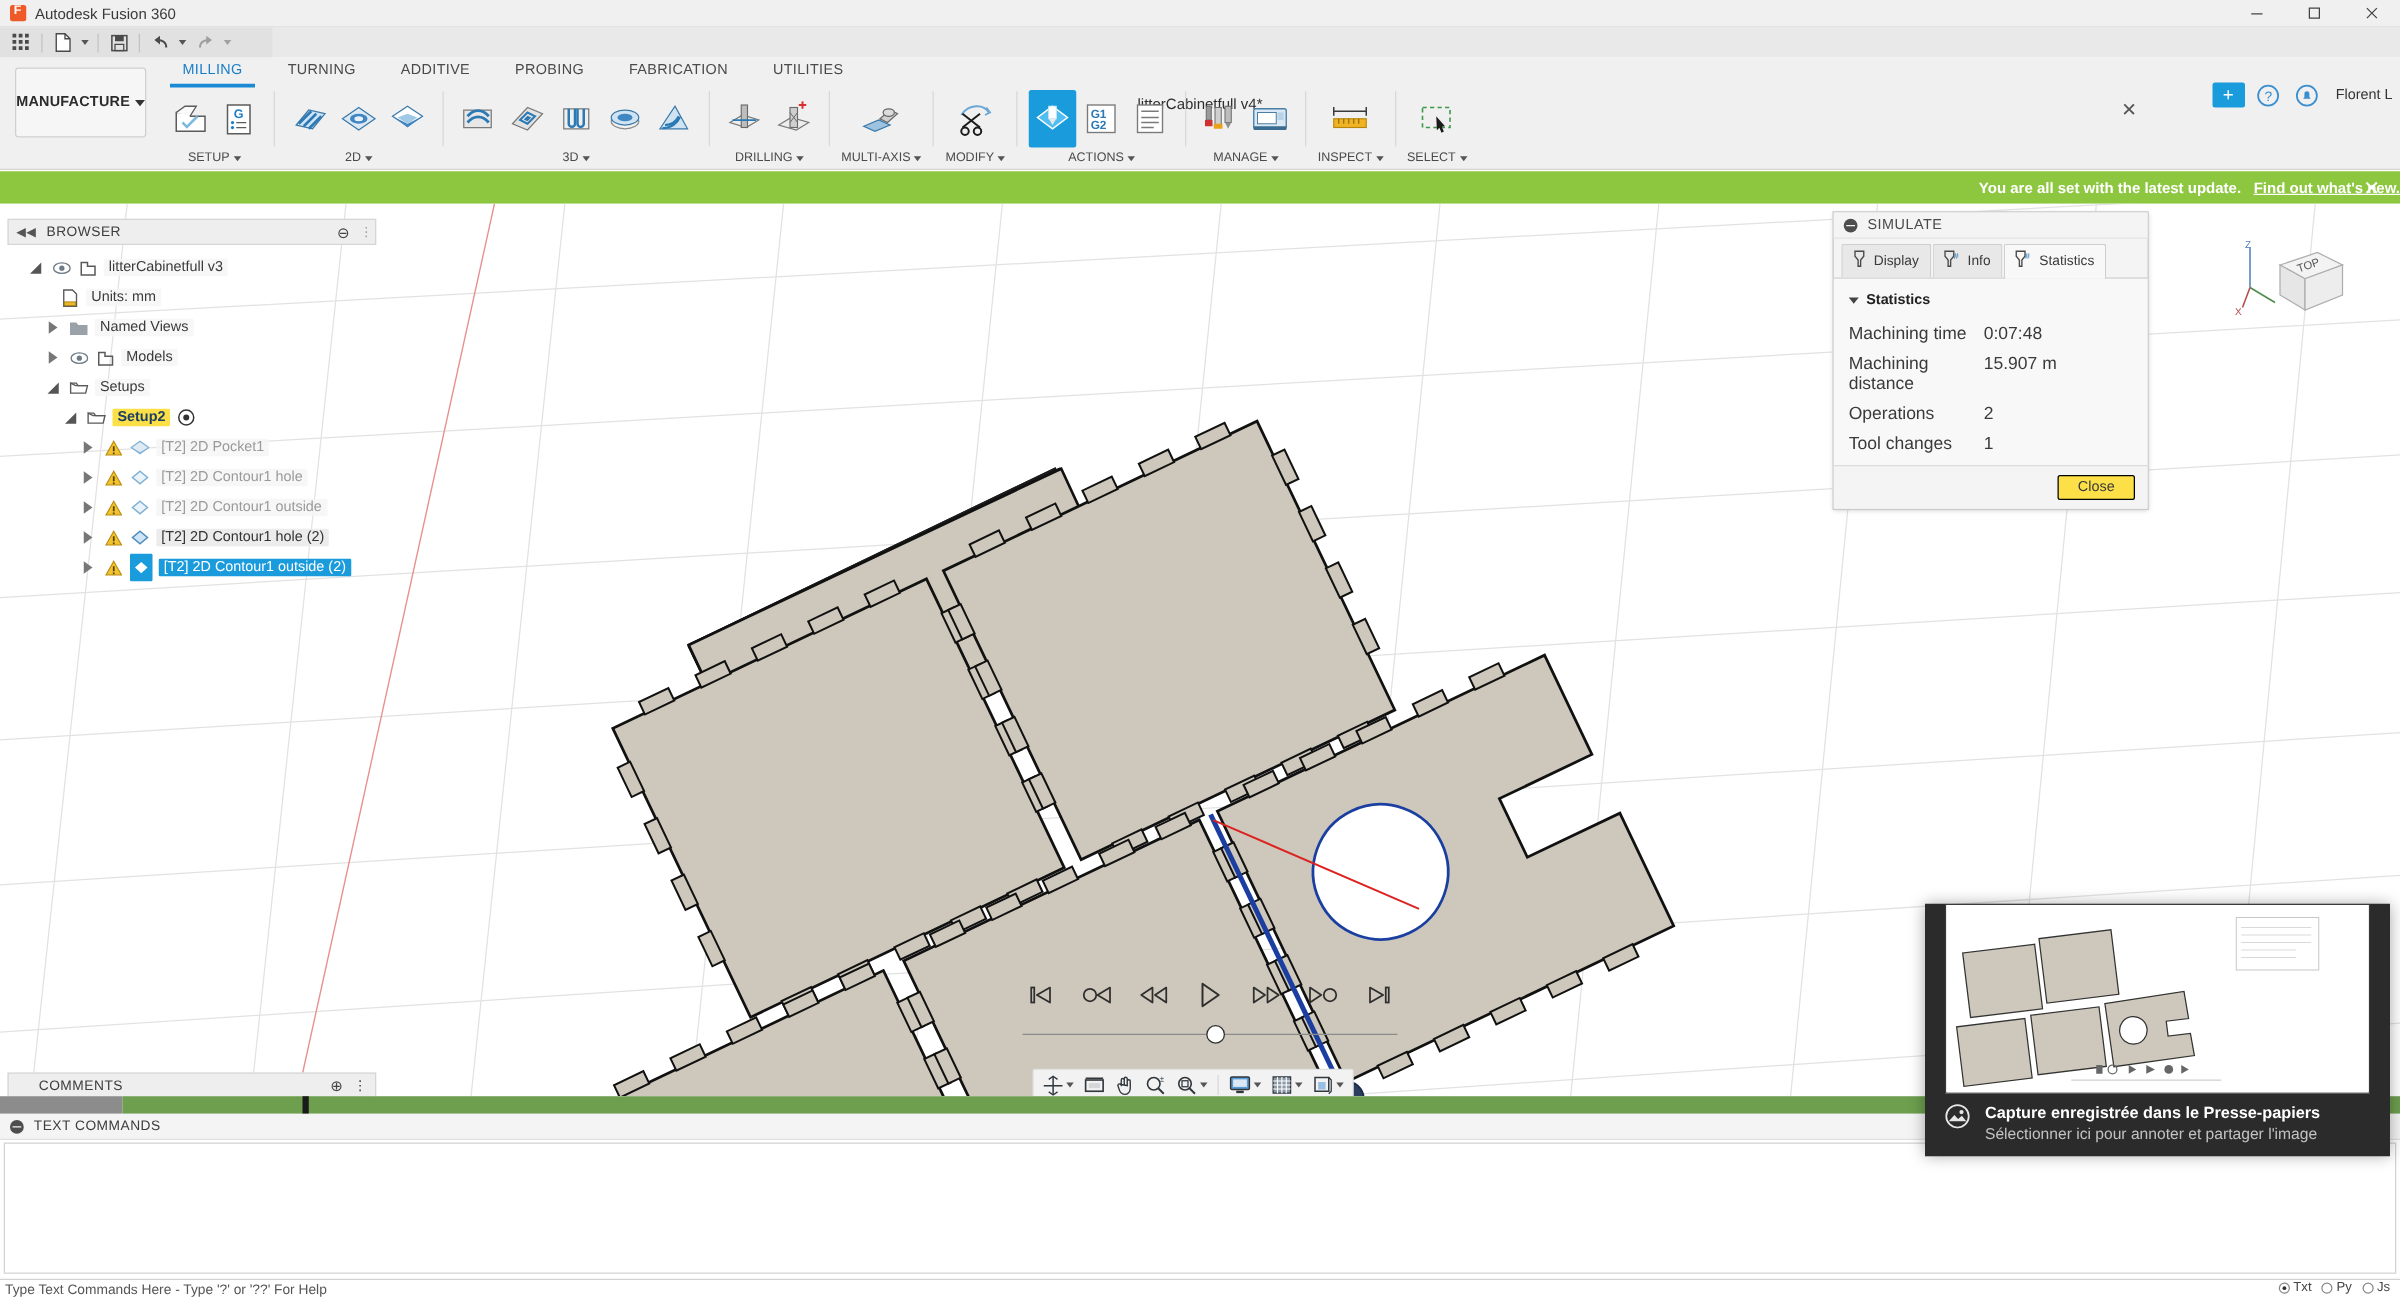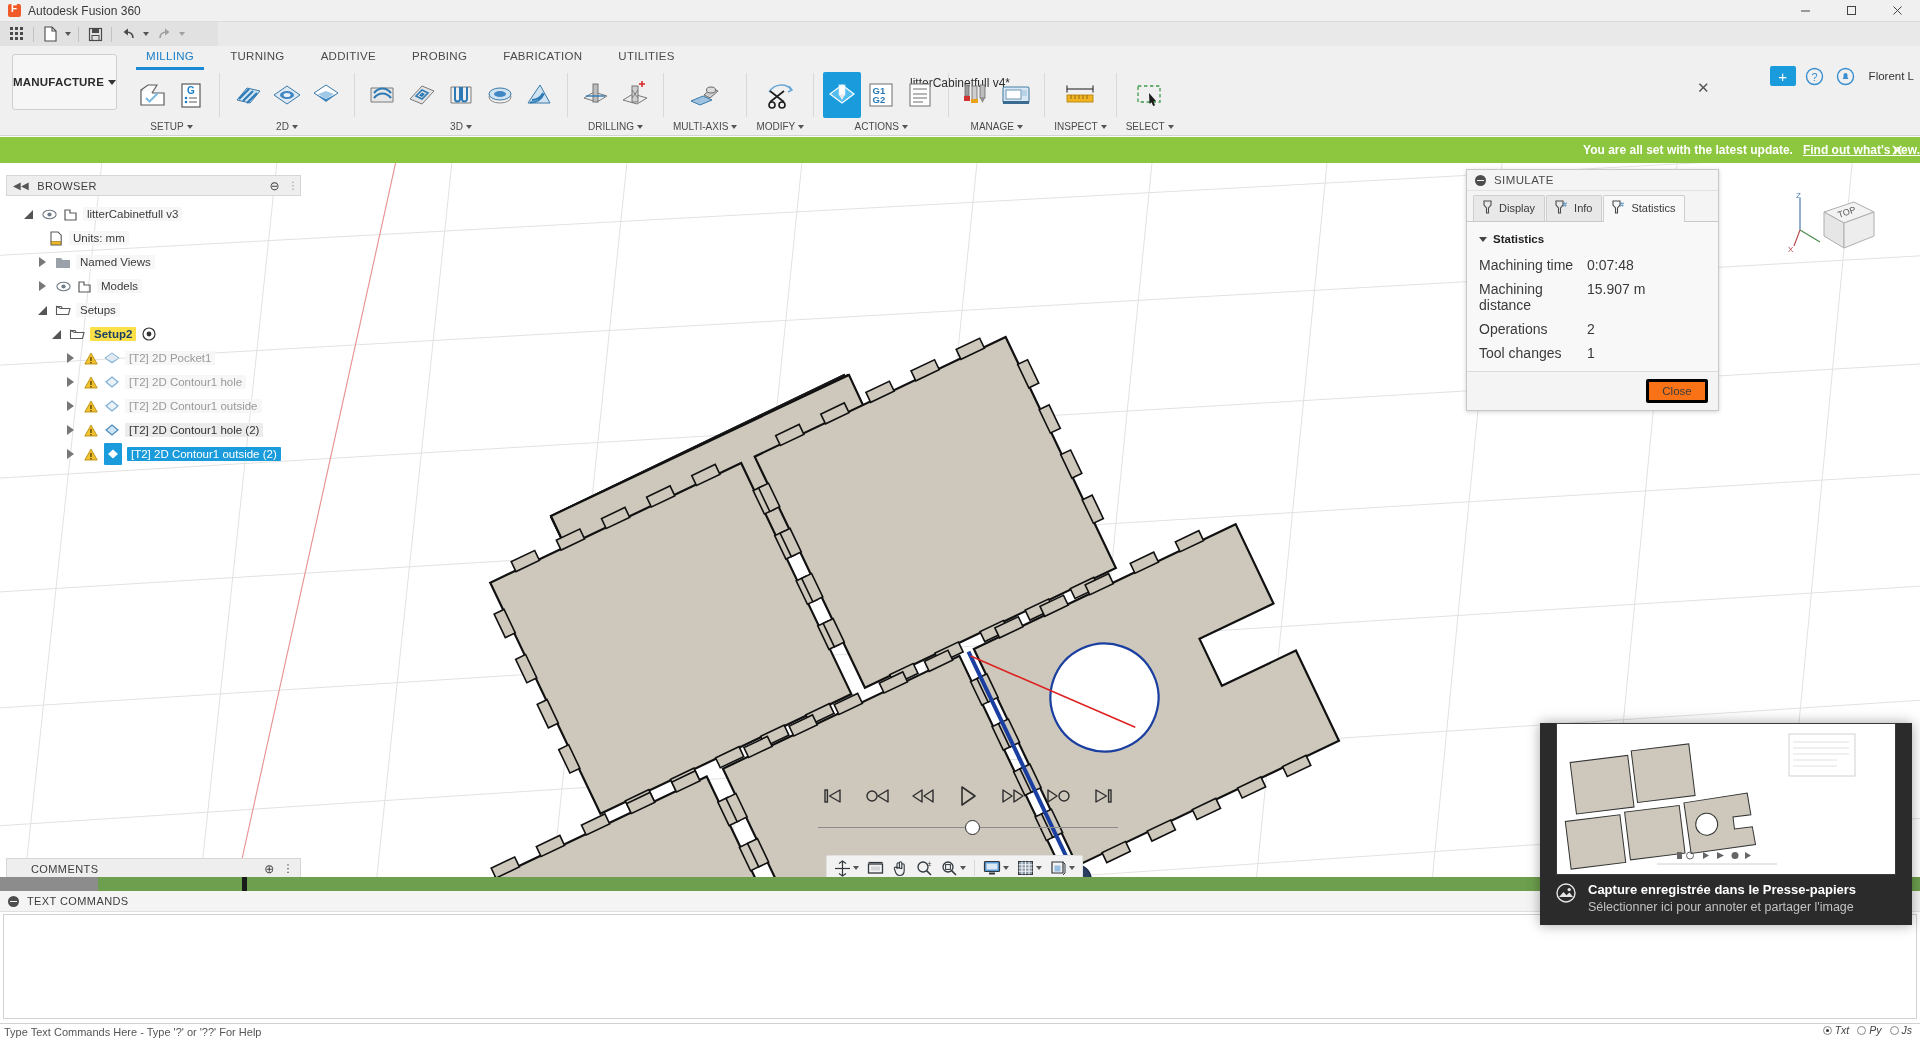--- a/index.html
+++ b/index.html
@@ -181,21 +181,21 @@
   }
   .sim-section i { border-left:4px solid transparent;border-right:4px solid transparent;border-top:5px solid #444; }
   .sim-row { display: flex; padding: 4px 12px; font-size: 14px; color: #3a3a3a;}
   .sim-row .k { width: 108px; }
   .sim-foot {
     border-top: 1px solid #dcdcdc; padding: 7px 10px; display:flex; justify-content: flex-end;
     background: #f4f4f4;
   }
   .sim-close {
     min-width: 62px; padding: 3px 12px; font-size: 11.5px; color: #3a3a3a;
-    background: #f97316; border: 3px solid #000000; border-radius: 2px;
+    background: #fde047; border: 1px solid #000000; border-radius: 2px;
   }
 
   
   .viewcube { position: absolute; right: 38px; top: 190px; width: 96px; height: 80px; }
 
   
   .playback { position: absolute; left: 818px; top: 780px; width: 300px; }
   .pb-row { display: flex; align-items: center; justify-content: space-between; height: 32px; }
   .pb-btn { width: 30px; height: 30px; display:flex;align-items:center;justify-content:center; color:#2e2e2e;}
   .pb-track { position: relative; height: 22px; margin-top: 4px; }
@@ -234,21 +234,21 @@
   }
   .txtcmd-input {
     position: absolute; left: 0; top: 1023px; width: 1920px; height: 17px;
     background: #fff; border-top: 1px solid #d2d2d2;
     font-size: 11px; color: #555; display: flex; align-items: center; padding-left: 4px;
   }
   .radios {
     position: absolute; right: 8px; top: 1024px; display: flex; gap: 8px; align-items: center;
     font-size: 10.5px; color: #444;
   }
-  .radio { display: flex; align-items: center; gap: 3px; font-style: italic; }
+  .radio { display: flex; align-items: center; gap: 3px; }
   .radio .dot { width: 9px; height: 9px; border: 1px solid #888; border-radius: 50%; background:#fff; position: relative;}
   .radio.on .dot::after { content:""; position:absolute; left:2px; top:2px; width:3px; height:3px; background:#333; border-radius:50%;}
 
   
   .toast {
     position: absolute; left: 1540px; top: 723px; width: 372px; height: 202px;
     background: #2b2b2b; box-shadow: 0 0 12px rgba(0,0,0,.35); overflow: hidden;
   }
   .toast-thumb {
     position: absolute; left: 16px; top: 0px; width: 340px; height: 152px;

